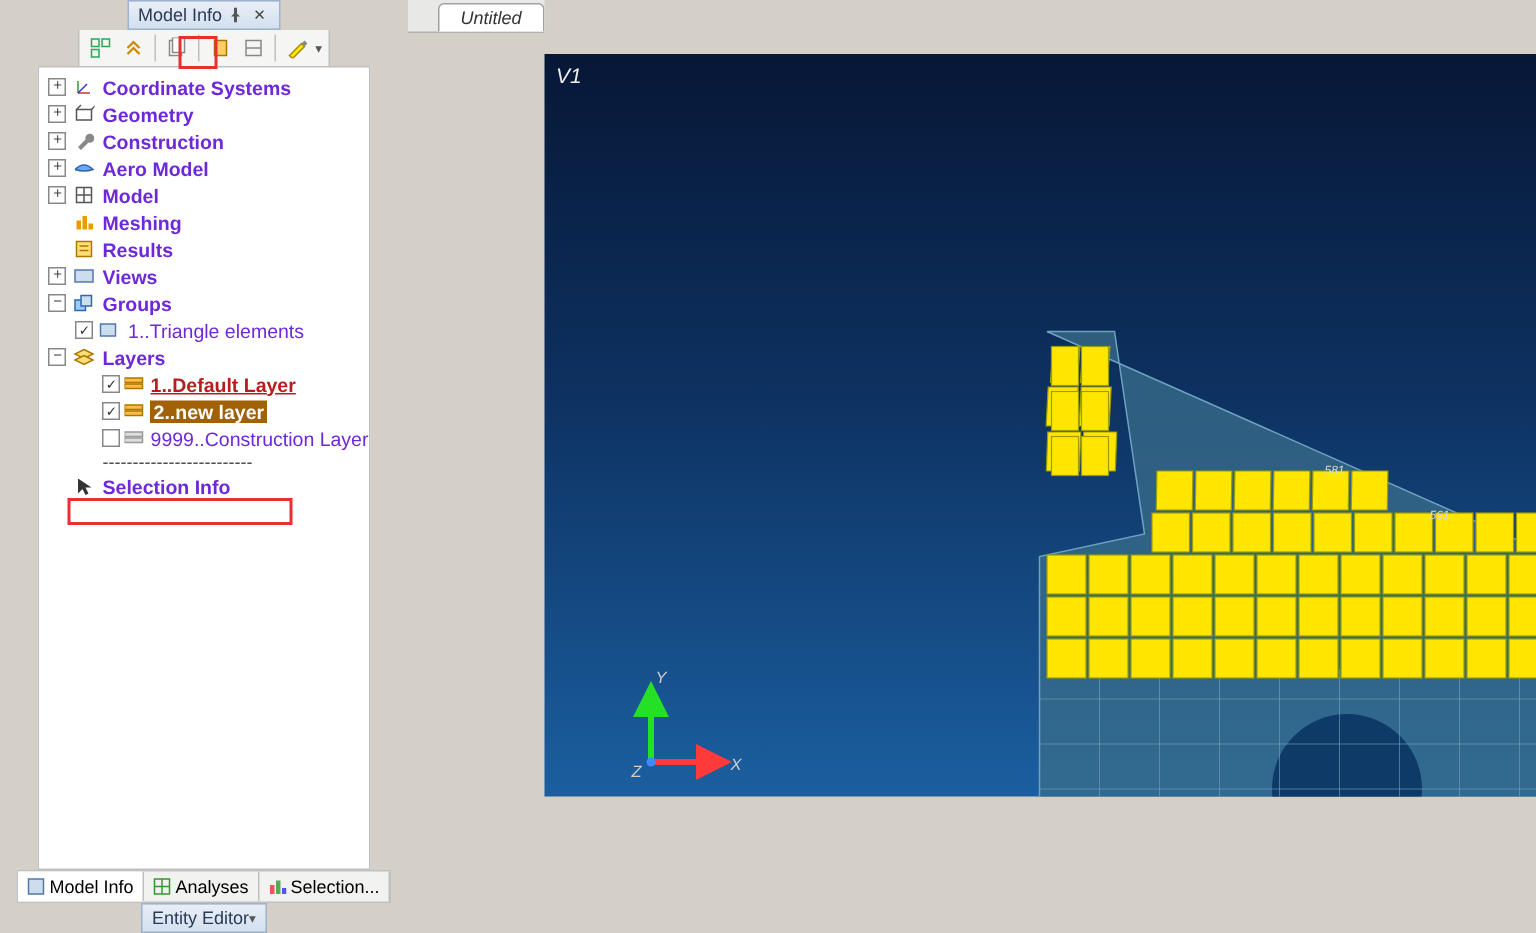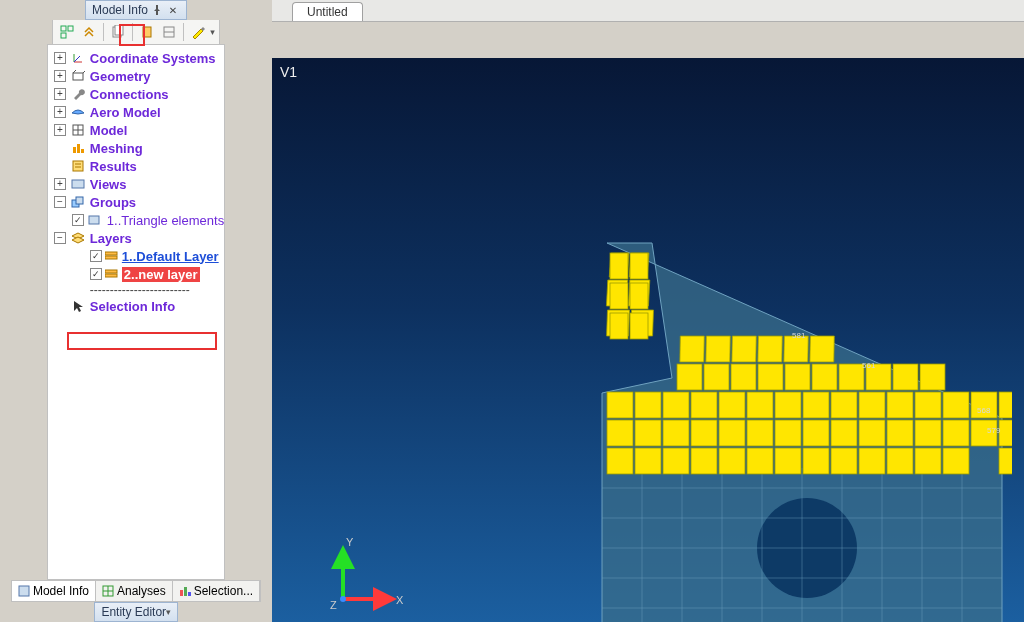--- a/index.html
+++ b/index.html
@@ -17,40 +17,40 @@
   .tool-btn { width: 20px; height: 20px; display:flex; align-items:center; justify-content:center; cursor:pointer; border:1px solid transparent; }
   .tool-sep { width:1px; height:18px; background:#c0c0c0; margin:0 2px; }
   .tool-highlight { position:absolute; left:119px; top:24px; width:26px; height:22px; border:2px solid #e83030; pointer-events:none; z-index:5;}
 
   .tree { flex:1; background:#fff; border:1px solid #c0c0c0; overflow:auto; font-size:13px; padding:4px 0 4px 2px; position:relative;}
   .tree-node { display:flex; align-items:center; height:18px; white-space:nowrap; padding-left:4px; }
   .tree-node .toggle { width:12px; height:12px; border:1px solid #888; background:#fff; font-size:10px; line-height:10px; text-align:center; margin-right:4px; color:#444; cursor:pointer;}
   .tree-node .toggle.blank { border:none; background:none; }
   .tree-node .nicon { width:16px; height:14px; margin-right:4px; display:flex; align-items:center; justify-content:center; }
   .tree-node .label { font-weight:600; color:#6d28d9; }
-  .tree-node .label.link { color:#1d4ed8; font-weight:600; text-decoration:underline;}
-  .tree-node.sel .label { background:#ef4444; color:#fff; padding:0 2px; text-decoration:none;}
+  .tree-node .label.link { color:#b91c1c; font-weight:600; text-decoration:underline;}
+  .tree-node.sel .label { background:#a16207; color:#fff; padding:0 2px; text-decoration:none;}
   .tree-node .cb { width:12px; height:12px; border:1px solid #888; margin-right:3px; display:flex; align-items:center; justify-content:center; font-size:9px; color:#333; background:#fff;}
   .tree-node .layerico { width:14px;height:12px; margin-right:3px; }
   .indent1 { padding-left:22px; }
   .indent2 { padding-left:40px; }
   .dashes { padding-left:40px; color:#444; font-size:12px;}
 
   .row-highlight { position:absolute; left:19px; top:287px; width:150px; height:18px; border:2px solid #e83030; pointer-events:none; z-index:5;}
 
   .bottom-tabs { height:22px; background:#f2f2f0; border:1px solid #c0c0c0; display:flex; align-items:stretch; }
   .btab { padding:2px 6px; font-size:12px; display:flex; align-items:center; gap:3px; border-right:1px solid #c0c0c0; cursor:pointer;}
   .btab .ic { width:12px;height:12px; }
   .btab.active { background:#fff; }
 
   .entity-title { height:20px; background: linear-gradient(to bottom,#e9eff7,#d3e0ef); border:1px solid #9db4d1; display:flex; align-items:center; padding:0 6px; font-size:12px; color:#2a3a55;}
   .entity-title .spacer{flex:1;}
 
   
-  .right { position:absolute; left:272px; top:0; width:752px; height:622px; display:flex; flex-direction:column; }
+  .right { position:absolute; left:272px; top:0; width:752px; height:531px; display:flex; flex-direction:row;font-style:italic; }
   .tabbar { height:22px; background:#e8e8e6; display:flex; align-items:flex-end; padding-left:20px; border-bottom:1px solid #b0b0b0;}
   .viewtab { background:#fff; border:1px solid #a0a0a0; border-bottom:none; border-radius:4px 4px 0 0; padding:2px 14px; font-size:12px; color:#333; cursor:pointer; }
   .viewport { flex:1; position:relative; background: linear-gradient(to bottom, #071736 0%, #0d3160 45%, #1b5fa0 100%); overflow:hidden;margin-top:36px; }
   .vlabel { position:absolute; left:8px; top:6px; color:#eee; font-size:14px; }
   .axis { position:absolute; left:56px; bottom:8px; width:80px; height:80px; }
   .mesh { position:absolute; left:310px; top:180px; width:430px; height:420px; }
   .mesh polygon.shape { fill:#3a6e8b; fill-opacity:0.75; stroke:#6fa2c0; stroke-width:1; }
   .mesh rect.el { fill:#ffe600; stroke:#9c9c00; stroke-width:0.8; }
   .mesh circle.hole { fill:#0d3a66; }
   .mesh line.grid { stroke:#6fa2c0; stroke-width:0.6; opacity:0.7;}
@@ -140,21 +140,21 @@
         </span>
       <span class="label">Geometry</span>
     </div>
     <div class="tree-node">
       <span class="toggle">+</span>
       <span class="nicon">
           <svg width="14" height="14">
             <path d="M3 11 L8 6 A3 3 0 1 1 10 8 L5 13 Z" fill="#888"></path>
           </svg>
         </span>
-      <span class="label">Connections</span>
+      <span class="label">Construction</span>
     </div>
     <div class="tree-node">
       <span class="toggle">+</span>
       <span class="nicon">
           <svg width="14" height="14">
             <path d="M1 8 Q7 2 13 8 Q7 10 1 8" fill="#6af" stroke="#36a"></path>
           </svg>
         </span>
       <span class="label">Aero Model</span>
     </div>
@@ -237,20 +237,28 @@
         </svg>
       <span class="label link">1..Default Layer</span>
     </div>
     <div class="tree-node indent2 sel">
       <span class="cb">✓</span>
       <svg class="layerico">
           <rect x="0" y="2" width="12" height="3" fill="#fb4" stroke="#a70"></rect>
           <rect x="0" y="6" width="12" height="3" fill="#fb4" stroke="#a70"></rect>
         </svg>
       <span class="label">2..new layer</span>
+    </div>
+    <div class="tree-node indent2">
+      <span class="cb"></span>
+      <svg class="layerico">
+          <rect x="0" y="2" width="12" height="3" fill="#ddd" stroke="#999"></rect>
+          <rect x="0" y="6" width="12" height="3" fill="#ddd" stroke="#999"></rect>
+        </svg>
+      <span class="label" style="font-weight:400">9999..Construction Layer</span>
     </div>
     <div class="dashes">-------------------------</div>
     <div class="tree-node">
       <span class="toggle blank"></span>
       <span class="nicon">
           <svg width="14" height="14">
             <path d="M3 2 L3 12 L6 9 L8 13 L10 12 L8 8 L12 8 Z" fill="#333"></path>
           </svg>
         </span>
       <span class="label">Selection Info</span>

